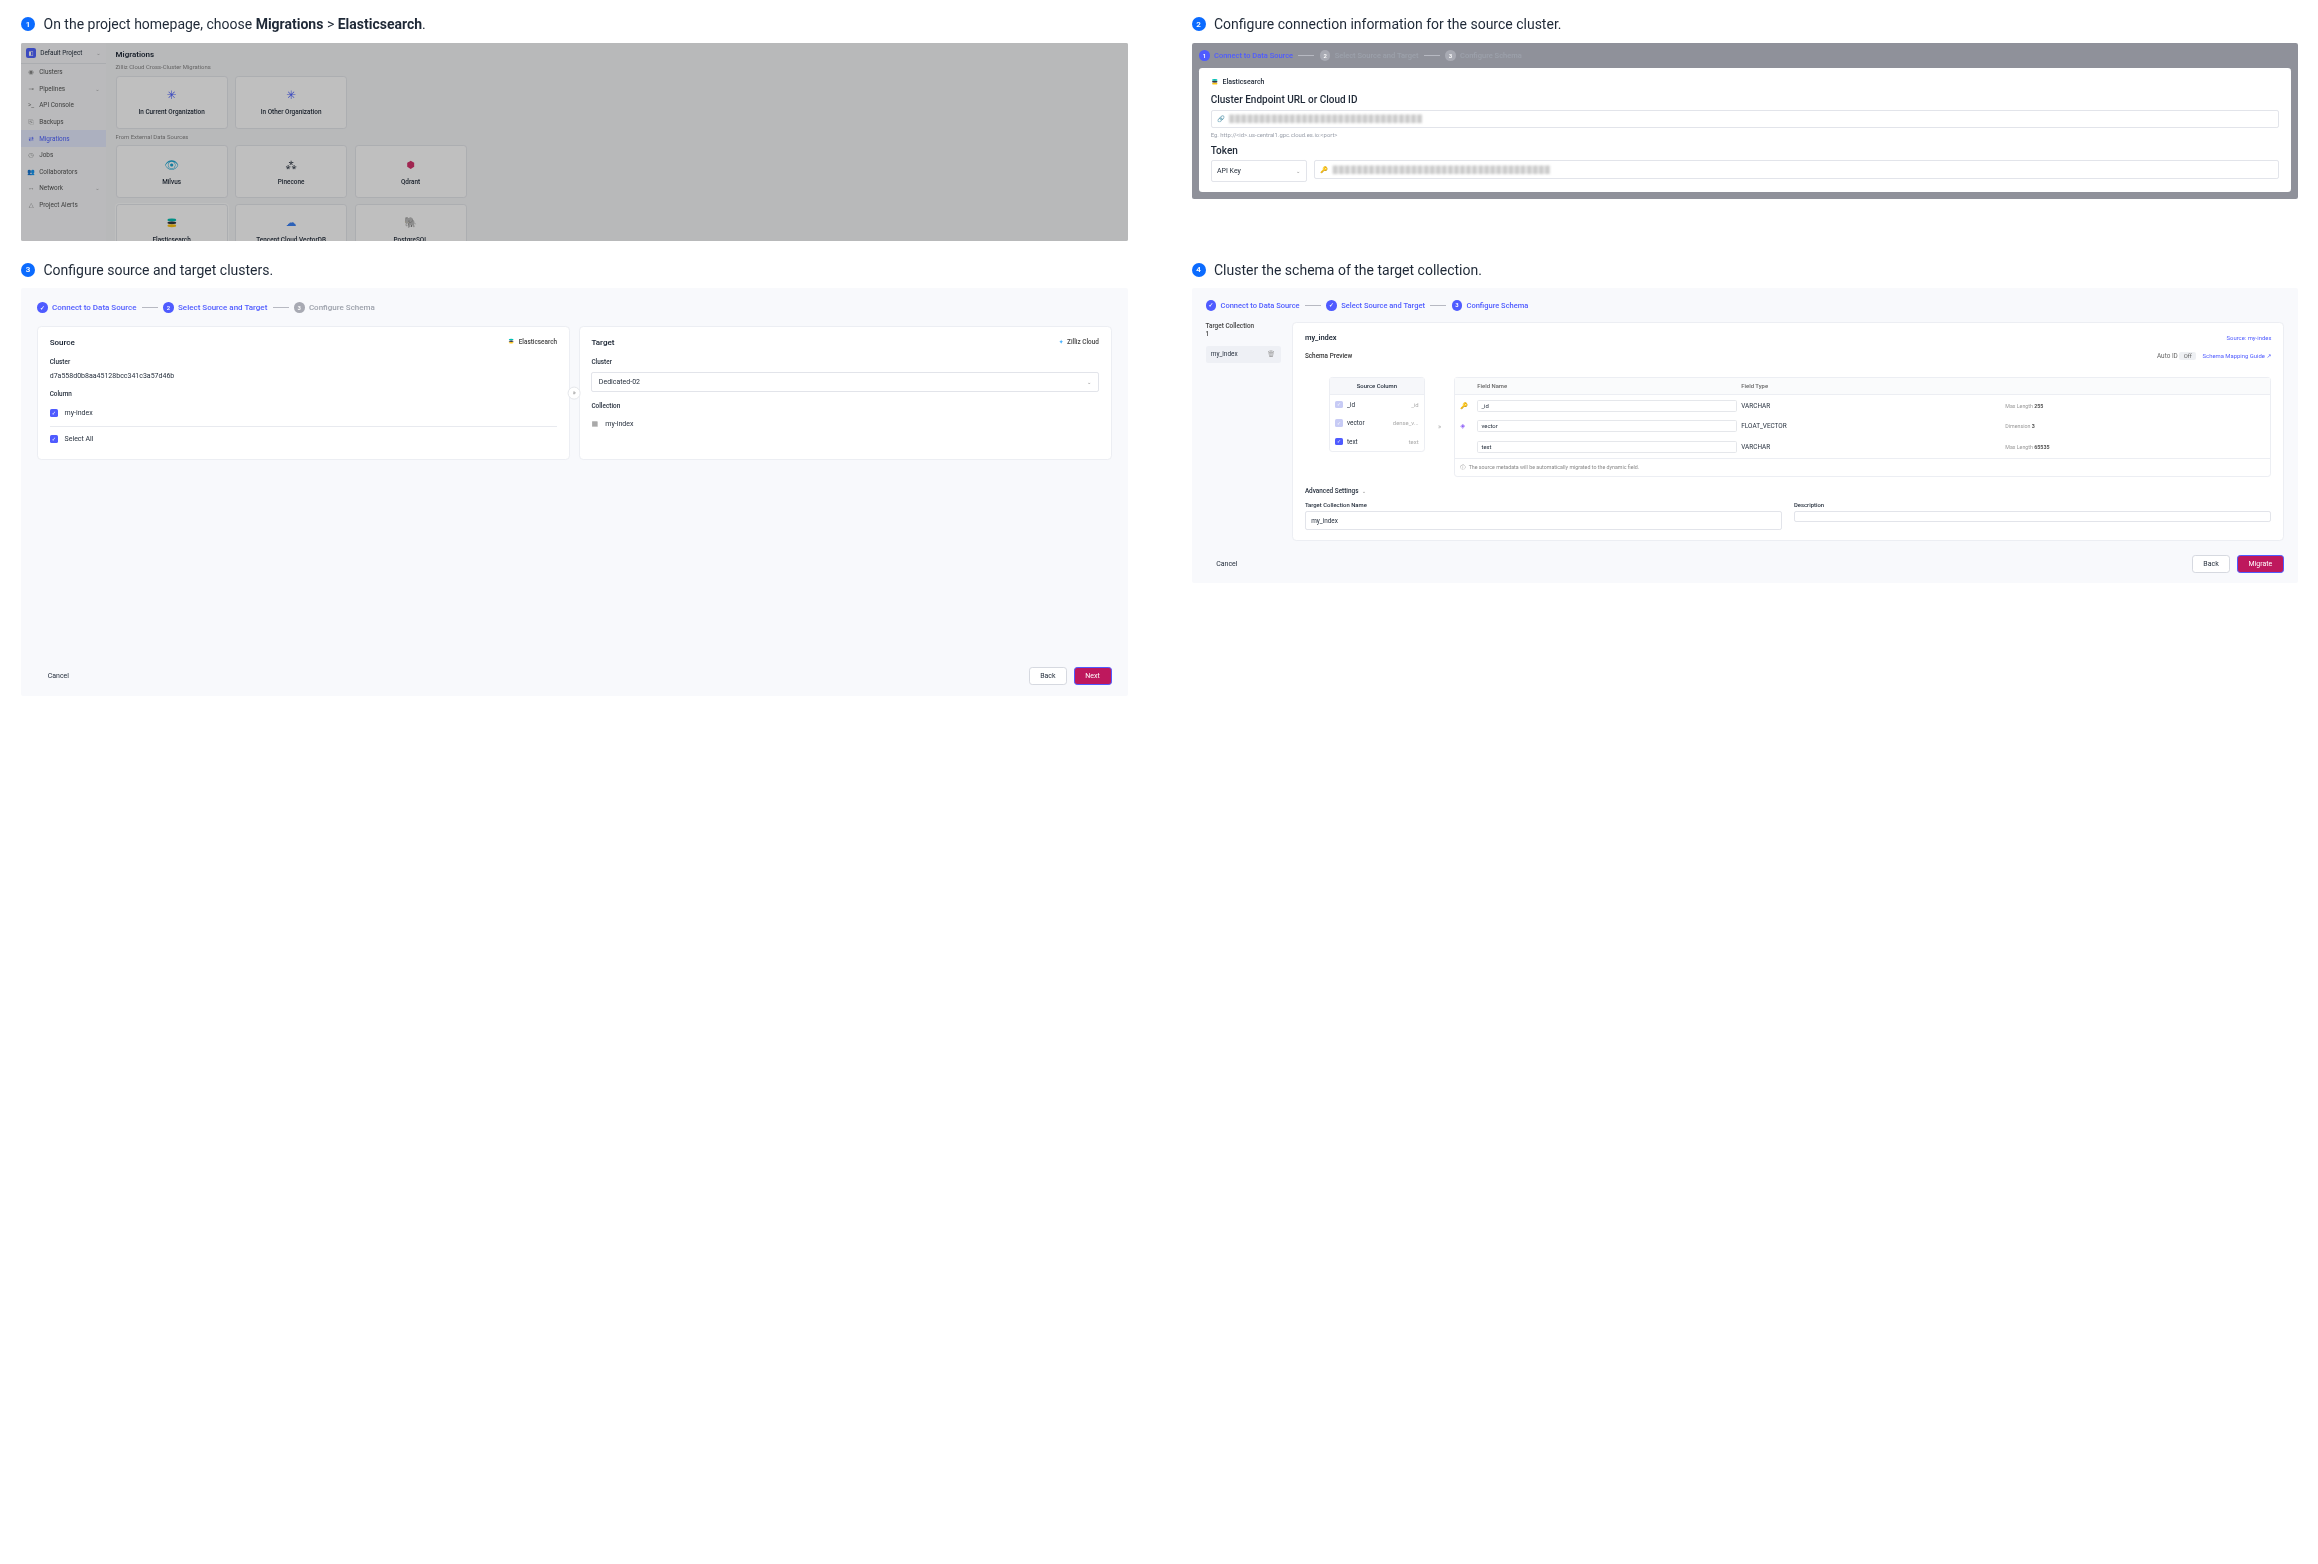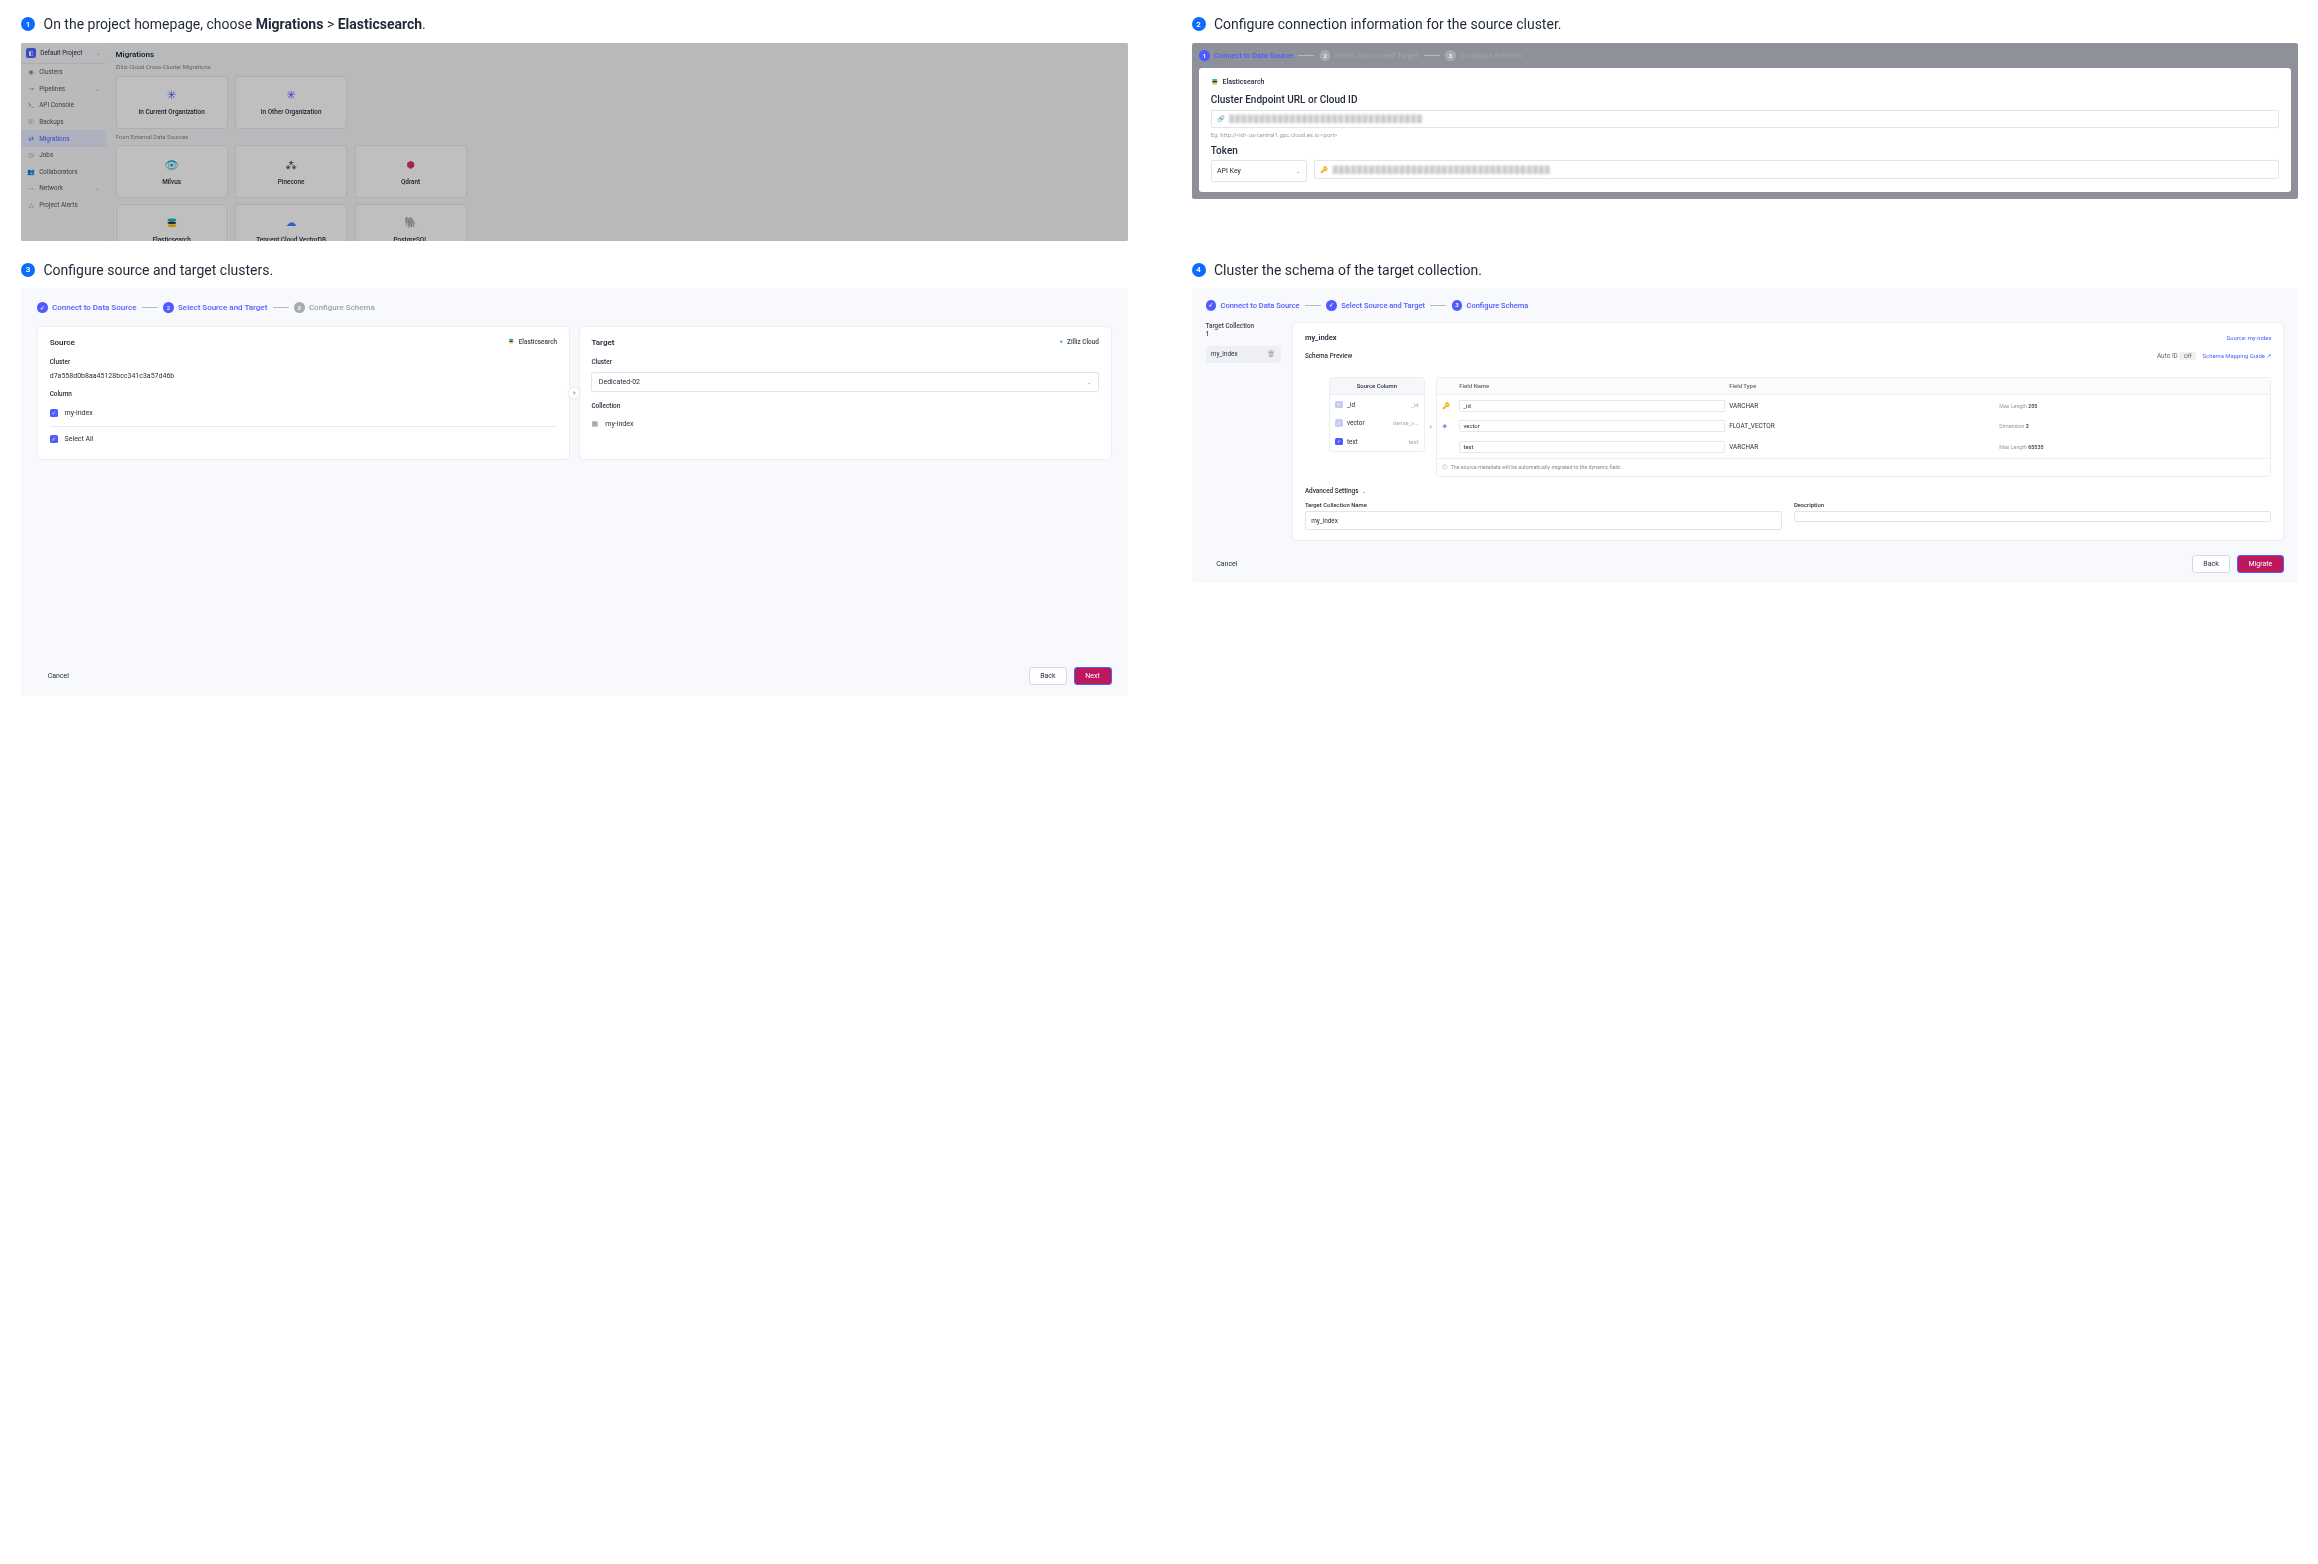--- a/index.html
+++ b/index.html
@@ -78,21 +78,21 @@
 .p4-left { width: 75px; }
 .p4-left-head { display: flex; justify-content: space-between; font-size: 6.4px; font-weight: 500; color: #444; margin-bottom: 7.5px; flex-direction: column; }
 .p4-tc-item { background: #eef0f5; border-radius: 2.1px; padding: 4.3px 5.3px; display: flex; justify-content: space-between; align-items: center; font-size: 6.4px; }
 .p4-right { flex: 1; background: #fff; border: 0.5px solid #eceef3; border-radius: 4.3px; padding: 9.6px 11.7px; }
 .p4-rhead { display: flex; justify-content: space-between; align-items: center; margin-bottom: 9.6px; }
 .p4-rtitle { font-size: 7.5px; font-weight: 600; }
 .p4-src-label { font-size: 5.9px; color: #4f5bff; }
 .p4-subhead { display: flex; justify-content: space-between; align-items: center; margin-bottom: 17px; font-size: 6.4px; color: #666; }
 .p4-pill { background: #eef0f3; border-radius: 2.1px; padding: 1.1px 4.3px; font-size: 5.9px; }
 .p4-link { color: #4f5bff; font-size: 5.9px; }
-.p4-mapping { display: flex; gap: 4px; align-items: flex-start; padding-left: 24px; }
+.p4-mapping { display: flex; gap: 13px; align-items: flex-start; padding-left: 24px; }
 .p4-src-col { border: 0.5px solid #eceef3; border-radius: 3.2px; width: 96px; }
 .p4-map-head { background: #f6f7fa; padding: 5.3px; font-size: 5.9px; font-weight: 500; text-align: center; border-bottom: 0.5px solid #eceef3; }
 .p4-src-row { display: flex; align-items: center; padding: 5.3px; gap: 4.3px; font-size: 6.4px; }
 .p4-src-row .tag { margin-left: auto; color: #aaa; font-size: 5.9px; }
 .p4-cb { width: 7.5px; height: 7.5px; border-radius: 1.6px; display: flex; align-items: center; justify-content: center; font-size: 4.8px; color: #fff; }
 .p4-cb.on { background: #4f5bff; }
 .p4-cb.locked { background: #c7cbf5; }
 .p4-tgt { border: 0.5px solid #eceef3; border-radius: 3.2px; flex: 1; }
 .p4-tgt-head { display: grid; grid-template-columns: 12.8px 1fr 1fr 1fr; gap: 4.3px; padding: 5.3px; font-size: 5.9px; font-weight: 500; color: #666; border-bottom: 0.5px solid #eceef3; background: #fafbfc; }
 .p4-tgt-row { display: grid; grid-template-columns: 12.8px 1fr 1fr 1fr; gap: 4.3px; padding: 4.3px 5.3px; font-size: 6.4px; align-items: center; }

